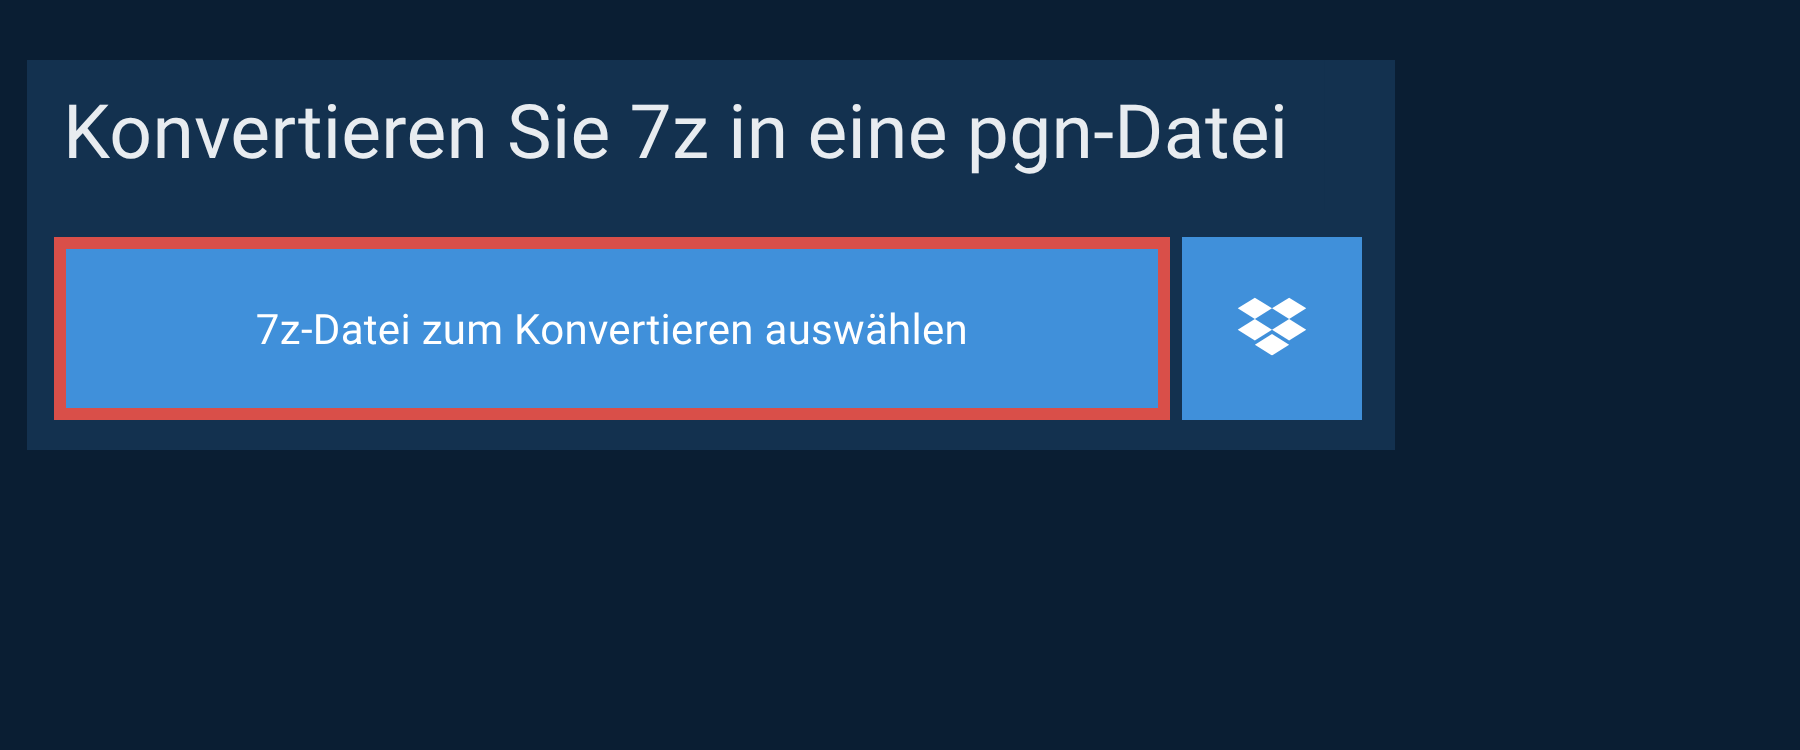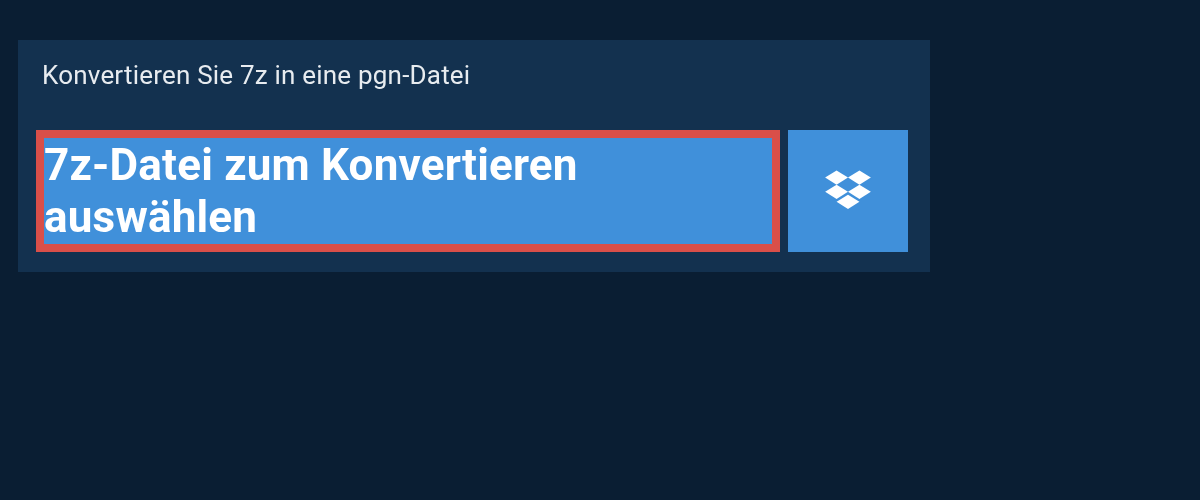--- a/index.html
+++ b/index.html
@@ -21,21 +21,21 @@
       background: #13314f;
     }
     .title-bar {
       background: #13314f;
       padding: 20px 24px 22px 24px;
       display: inline-block;
       min-width: 720px;
     }
     .title-text {
       color: #e8ecf0;
-      font-size: 26px;
+      font-size: 50px;
       font-weight: 400;
       letter-spacing: 0.2px;
     }
     .button-row {
       display: flex;
       gap: 8px;
       padding: 18px 18px 20px 18px;
     }
     .select-btn {
       flex: 0 0 auto;
@@ -43,22 +43,22 @@
       height: 122px;
       background: #4090da;
       border: 8px solid #d94f49;
       display: flex;
       align-items: center;
       justify-content: center;
       cursor: pointer;
     }
     .select-btn-label {
       color: #ffffff;
-      font-size: 44px;
-      font-weight: 700;
+      font-size: 28px;
+      font-weight: 400;
       letter-spacing: 0.2px;
     }
     .dropbox-btn {
       flex: 0 0 auto;
       width: 120px;
       height: 122px;
       background: #4090da;
       display: flex;
       align-items: center;
       justify-content: center;

